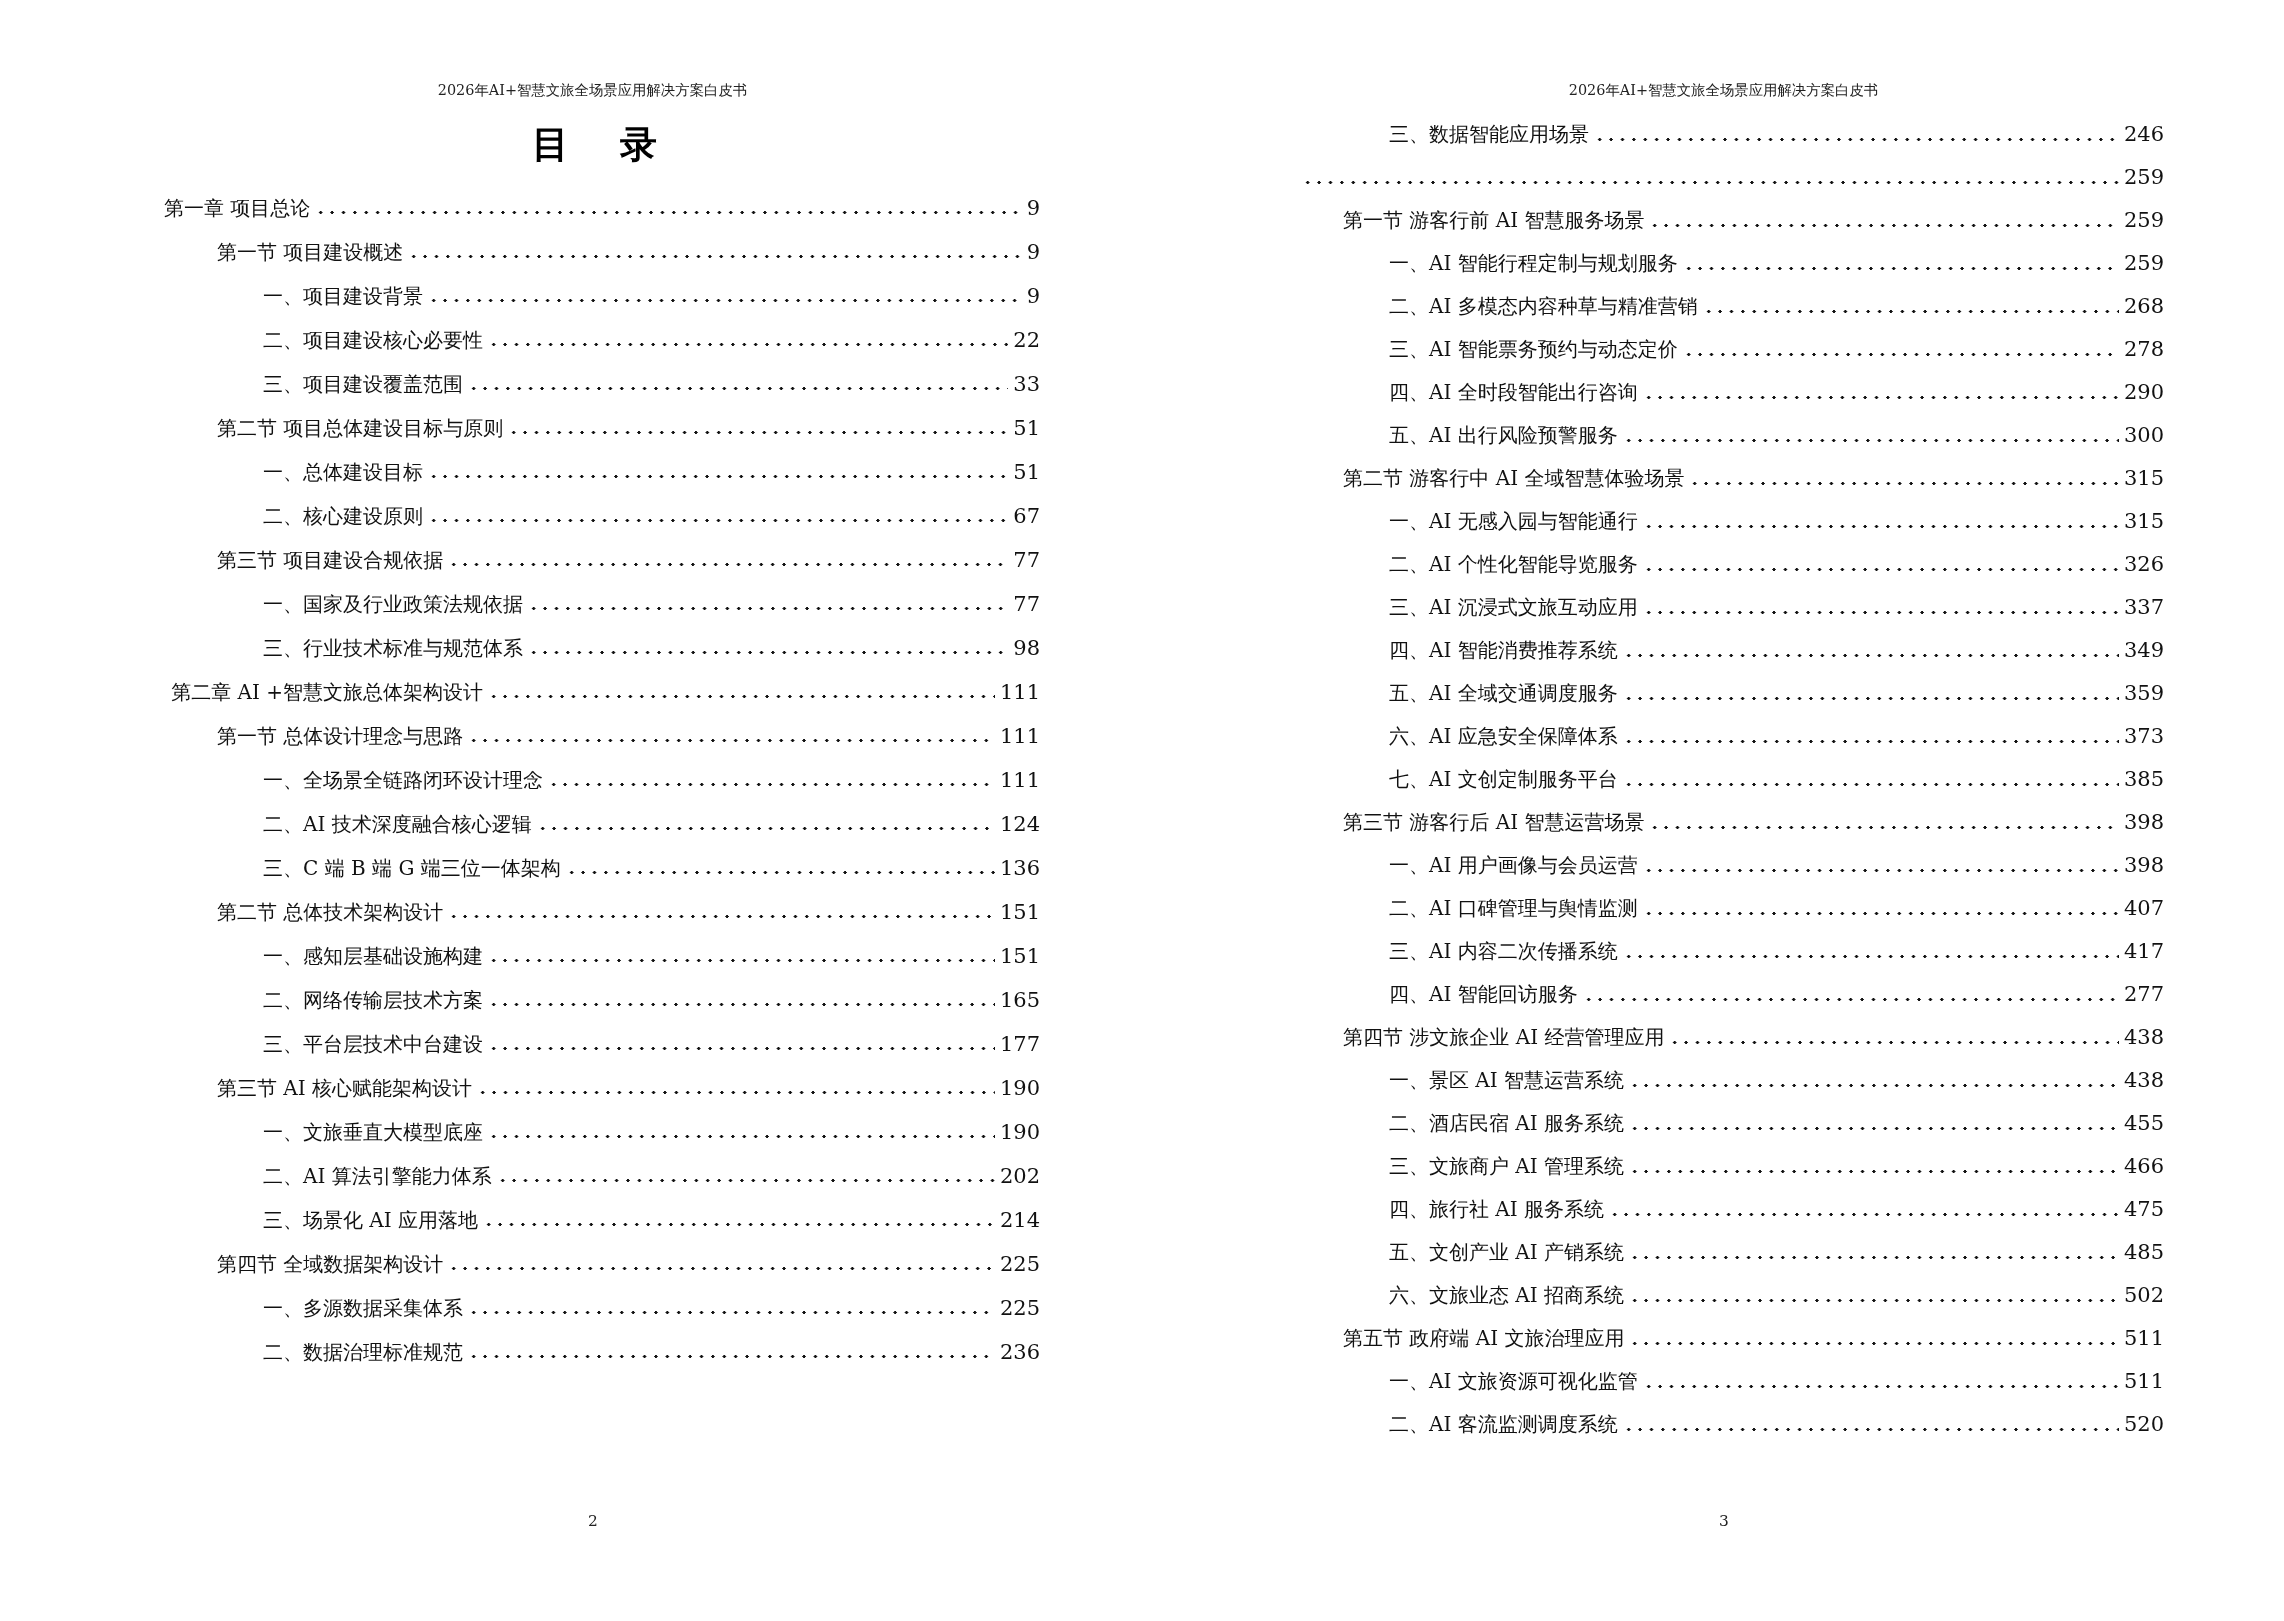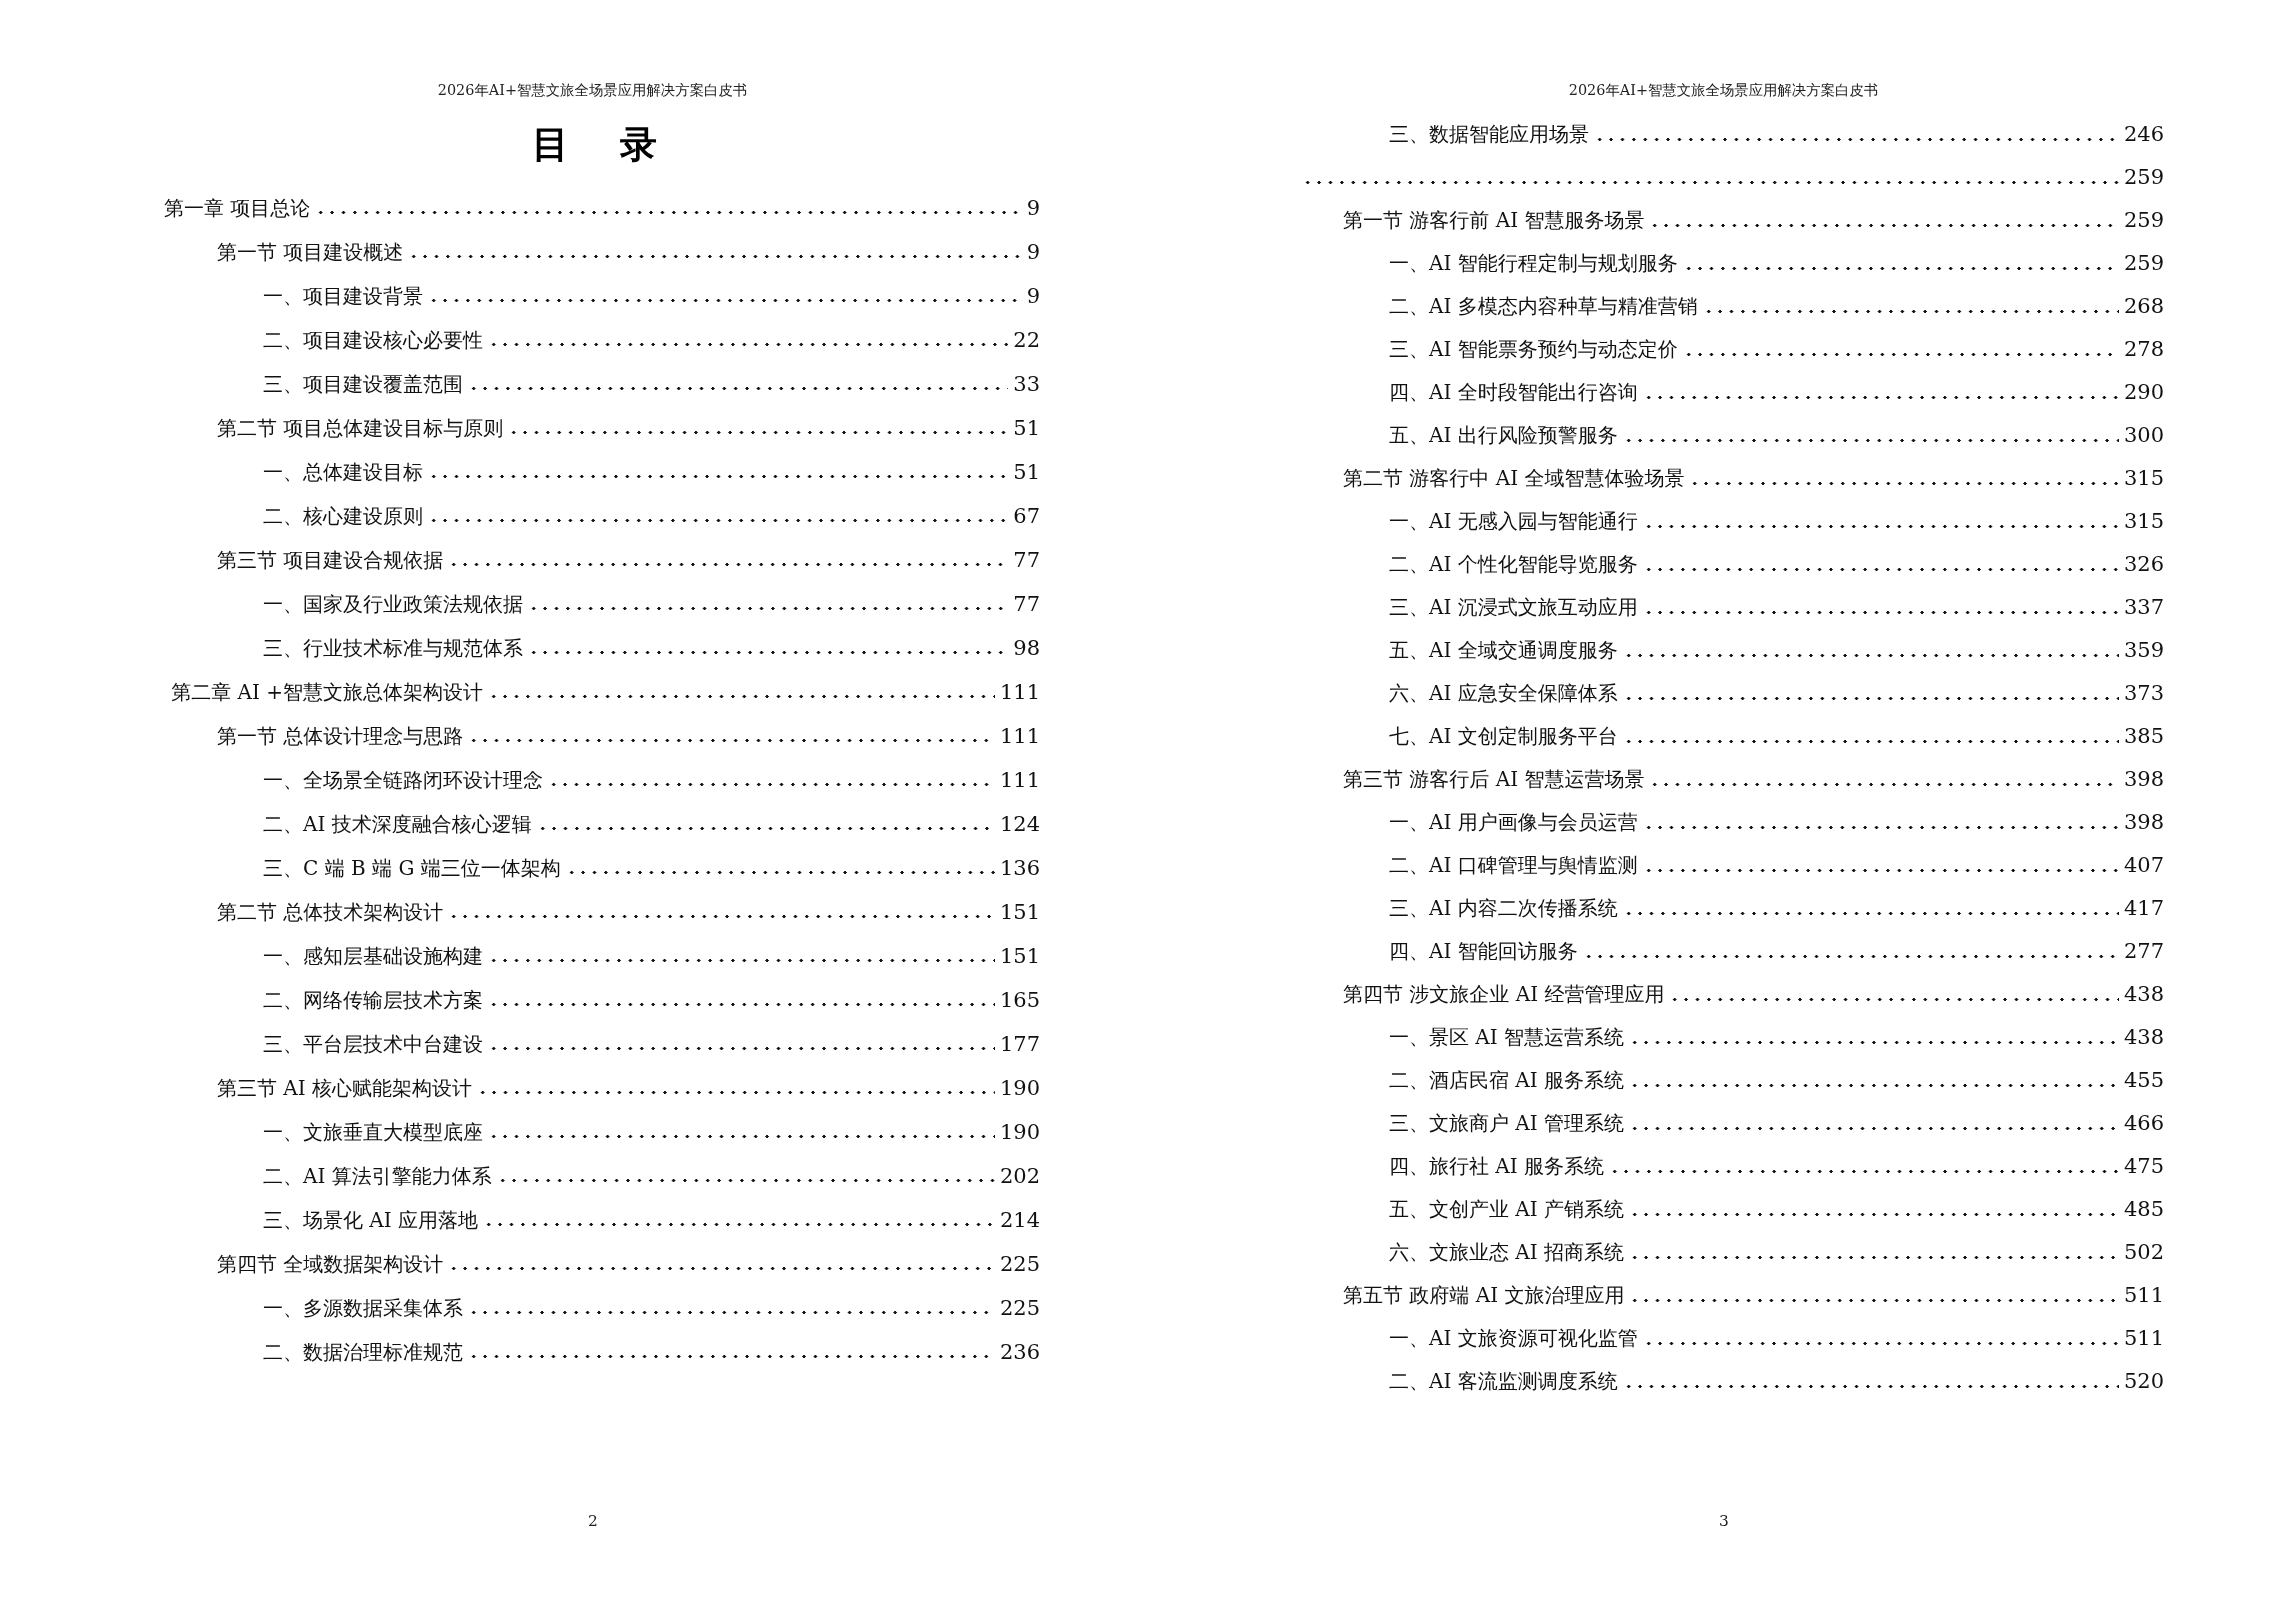--- a/index.html
+++ b/index.html
@@ -314,20 +314,25 @@
         <span class="toc-label">二、AI 个性化智能导览服务</span>
         <span class="toc-leader"></span>
         <span class="toc-page">326</span>
       </li>
       <li class="toc-row level-3">
         <span class="toc-label">三、AI 沉浸式文旅互动应用</span>
         <span class="toc-leader"></span>
         <span class="toc-page">337</span>
       </li>
       <li class="toc-row level-3">
+        <span class="toc-label">四、AI 智能消费推荐系统</span>
+        <span class="toc-leader"></span>
+        <span class="toc-page">349</span>
+      </li>
+      <li class="toc-row level-3">
         <span class="toc-label">五、AI 全域交通调度服务</span>
         <span class="toc-leader"></span>
         <span class="toc-page">359</span>
       </li>
       <li class="toc-row level-3">
         <span class="toc-label">六、AI 应急安全保障体系</span>
         <span class="toc-leader"></span>
         <span class="toc-page">373</span>
       </li>
       <li class="toc-row level-3">

